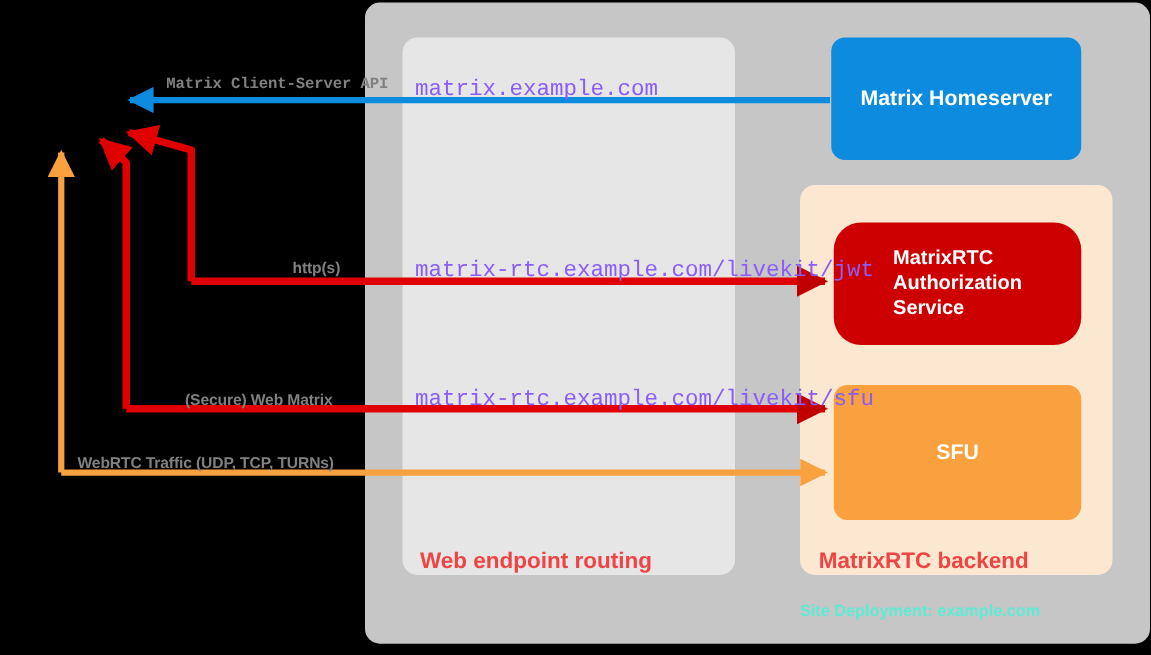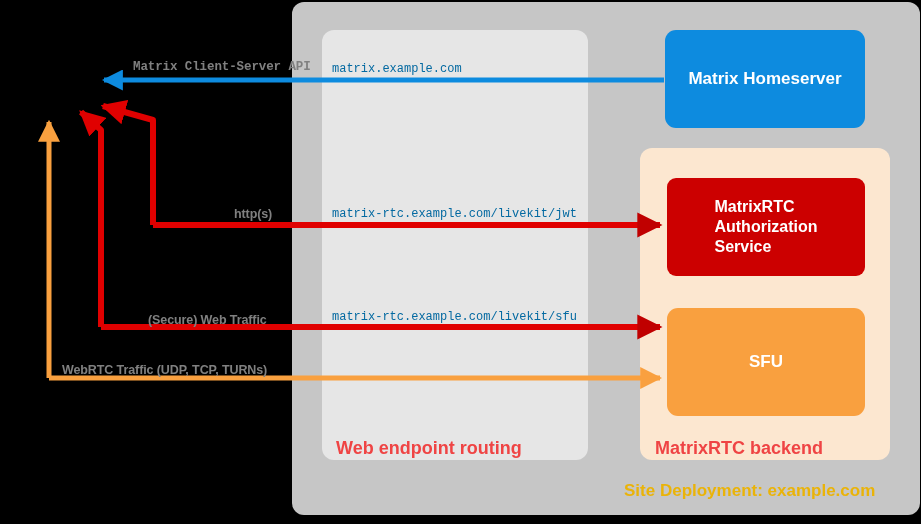--- a/index.html
+++ b/index.html
@@ -26,41 +26,42 @@
     position: absolute;
     color: #808080;
     font-size: 12.5px;
     font-weight: bold;
     font-family: "Liberation Sans", sans-serif;
     white-space: nowrap;
     letter-spacing: -0.1px;
   }
   .mono-label {
     position: absolute;
-    color: #0369a1;
-    font-size: 12px;
+    color: #8b5cf6;
+    font-size: 18px;
     font-weight: normal;
     font-family: "Liberation Mono", monospace;
     white-space: nowrap;
   }
   .zone-caption {
     position: absolute;
     color: #ef4444;
     font-size: 18px;
     font-weight: bold;
     font-family: "Liberation Sans", sans-serif;
     white-space: nowrap;
   }
   .site-caption {
     position: absolute;
-    color: #eab308;
-    font-size: 17px;
+    color: #5eead4;
+    font-size: 13px;
     font-weight: bold;
     font-family: "Liberation Sans", sans-serif;
     white-space: nowrap;
+    margin-left: 16px;
   }
   .client-circle {
     position: absolute;
     border-radius: 50%;
     display: flex;
     align-items: center;
     justify-content: center;
   }
   .client-circle span {
     color: #ffffff;
@@ -124,34 +125,34 @@
 
     <path d="M 49 378 L 49 122" stroke="#f9a03f" stroke-width="5" fill="none" stroke-linejoin="round" marker-end="url(#arrow-orange)"></path>
     <path d="M 49 378 L 660 378" stroke="#f9a03f" stroke-width="5" fill="none" stroke-linejoin="round" marker-end="url(#arrow-orange)"></path>
   </svg>
 
 
   <div class="rounded-box" style="left:665px; top:30px; width:200px; height:98px; background:#0d8bdf; border-radius:11px;">
     <span style="font-size:17px;">Matrix Homeserver</span>
   </div>
 
-  <div class="rounded-box" style="left:667px; top:178px; width:198px; height:98px; background:#cc0000; border-radius:9px;">
+  <div class="rounded-box" style="left:667px; top:178px; width:198px; height:98px; background:#cc0000; border-radius:22px;">
     <span style="font-size:16px;"><span>MatrixRTC</span><br><span>Authorization</span><br><span>Service</span></span>
   </div>
 
   <div class="rounded-box" style="left:667px; top:308px; width:198px; height:108px; background:#f9a03f; border-radius:11px;">
     <span style="font-size:17px;">SFU</span>
   </div>
 
   <div class="mono-label" style="left:332px; top:62px;">matrix.example.com</div>
   <div class="mono-label" style="left:332px; top:207px;">matrix-rtc.example.com/livekit/jwt</div>
   <div class="mono-label" style="left:332px; top:310px;">matrix-rtc.example.com/livekit/sfu</div>
 
   <div class="label" style="left:133px; top:60px;font-family:Liberation Mono, monospace;">Matrix Client-Server API</div>
   <div class="label" style="left:234px; top:207px;">http(s)</div>
-  <div class="label" style="left:148px; top:313px;">(Secure) Web Traffic</div>
+  <div class="label" style="left:148px; top:313px;">(Secure) Web Matrix</div>
   <div class="label" style="left:62px; top:363px;">WebRTC Traffic (UDP, TCP, TURNs)</div>
 
   <div class="zone-caption" style="left:336px; top:438px;">Web endpoint routing</div>
   <div class="zone-caption" style="left:655px; top:438px;">MatrixRTC backend</div>
   <div class="site-caption" style="left:624px; top:481px;">Site Deployment: example.com</div>
 
 </div>
 
 </body></html>

